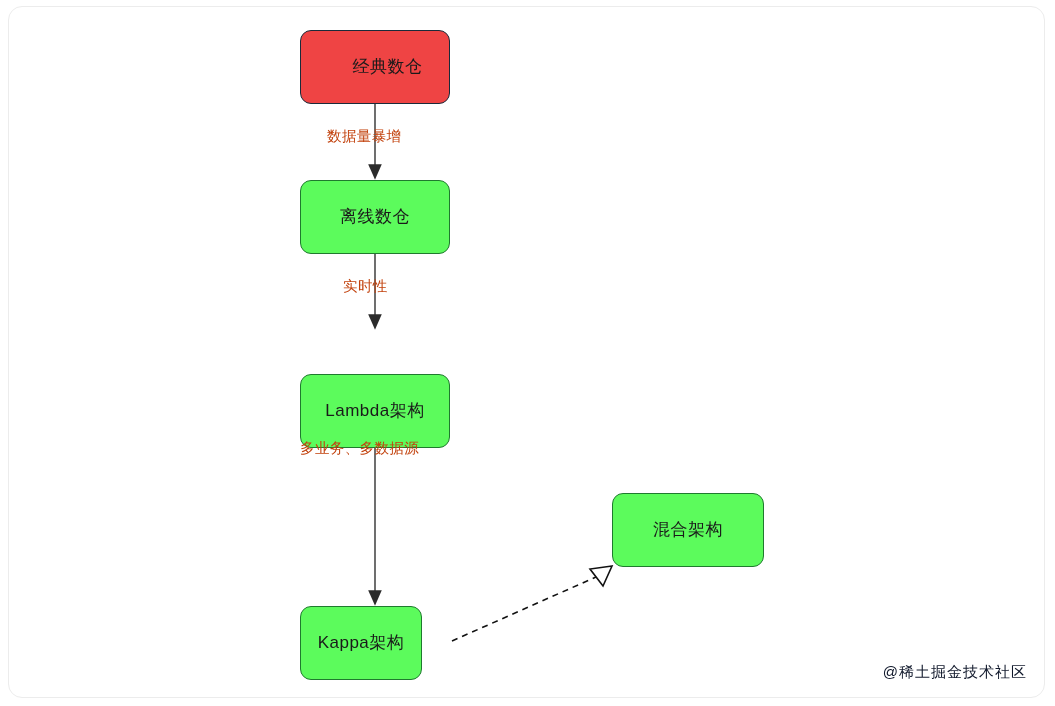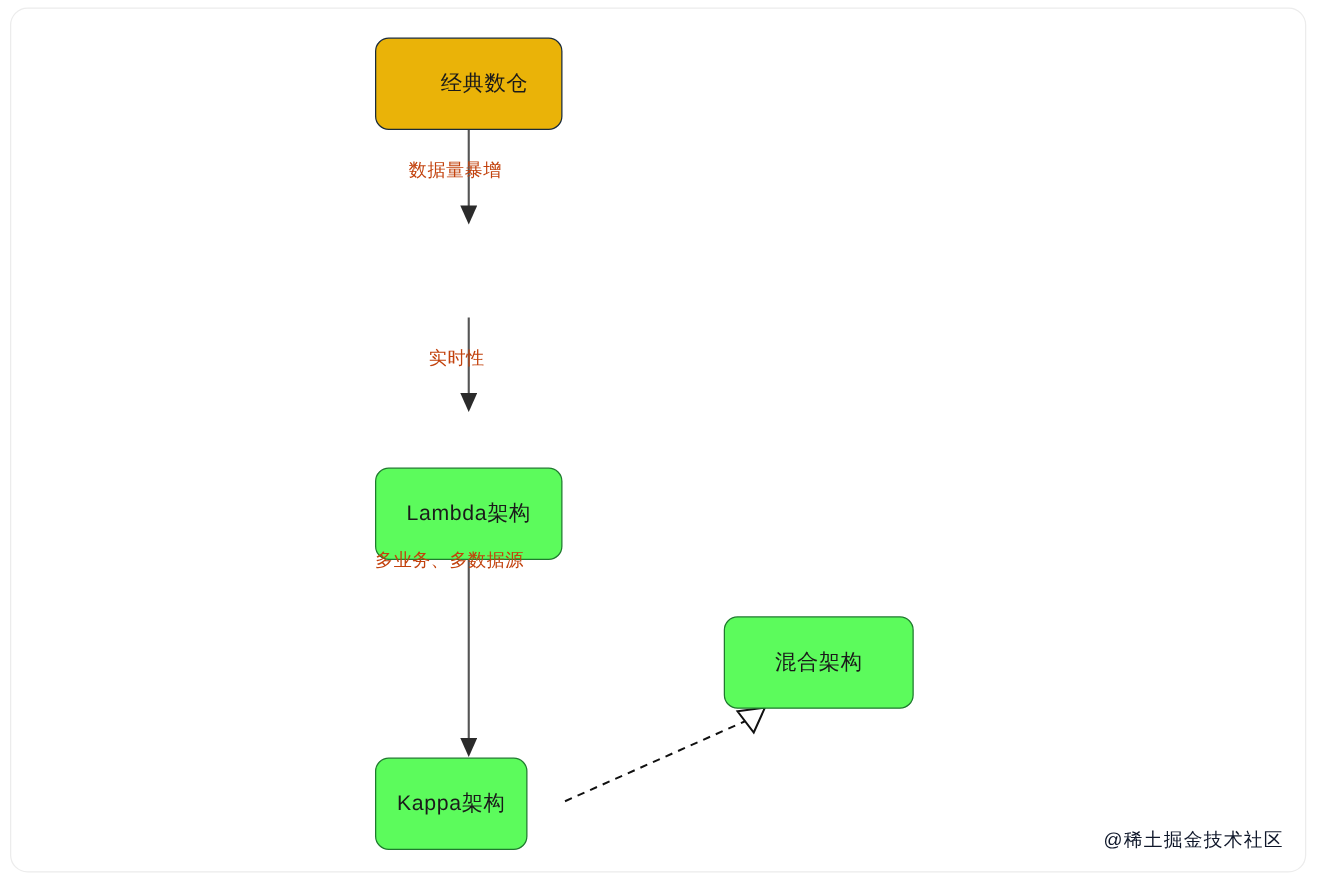--- a/index.html
+++ b/index.html
@@ -50,21 +50,21 @@
     display: flex;
     align-items: center;
     justify-content: center;
     text-align: center;
     color: #1a1a1a;
     font-size: 17px;
     letter-spacing: 0.5px;
     line-height: 1.2;
   }
   .node-cyan {
-    background: #eab308;
+    background: #ef4444;
     border: 1.6px solid #1a2b3a;
     padding-left: 25px;
   }
   .node-green {
     background: #5CFB5C;
     border: 1.6px solid #1f7a2e;
   }
 
   
   .edge-label {
@@ -129,30 +129,33 @@
         <line x1="452" y1="641" x2="596" y2="577" stroke="#111" stroke-width="1.6" stroke-dasharray="6 5"></line>
 
         <polygon points="612,566 590,569 603,586" fill="#ffffff" stroke="#111" stroke-width="1.6" stroke-linejoin="miter"></polygon>
       </g>
     </svg>
 
     <div class="node node-cyan" style="left:300px; top:30px; width:150px; height:74px;">
       <span>经典数仓</span>
     </div>
 
+    <div class="node node-green" style="left:300px; top:180px; width:150px; height:74px;">
+      <span>离线数仓</span>
+    </div>
 
     <div class="node node-green" style="left:300px; top:330px; width:150px; height:74px;margin-top:44px;">
       <span>Lambda架构</span>
     </div>
 
     <div class="node node-green" style="left:300px; top:606px; width:122px; height:74px;">
       <span>Kappa架构</span>
     </div>
 
-    <div class="node node-green" style="left:579px; top:493px; width:152px; height:74px;">
+    <div class="node node-green" style="left:612px; top:493px; width:152px; height:74px;">
       <span>混合架构</span>
     </div>
 
     <div class="edge-label" style="left:327px; top:127px;">数据量暴增</div>
 
     <div class="edge-label" style="left:343px; top:277px;">实时性</div>
 
     <div class="edge-label" style="left:300px; top:439px;">多业务、多数据源</div>
 
     <div class="watermark">@稀土掘金技术社区</div>

